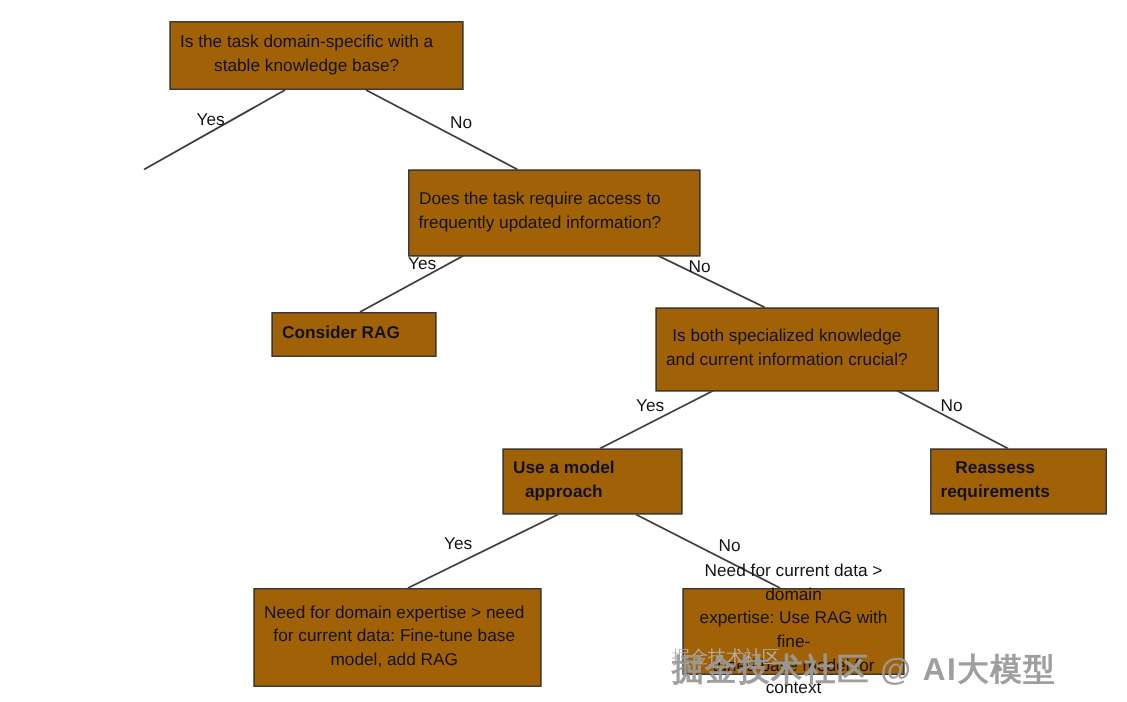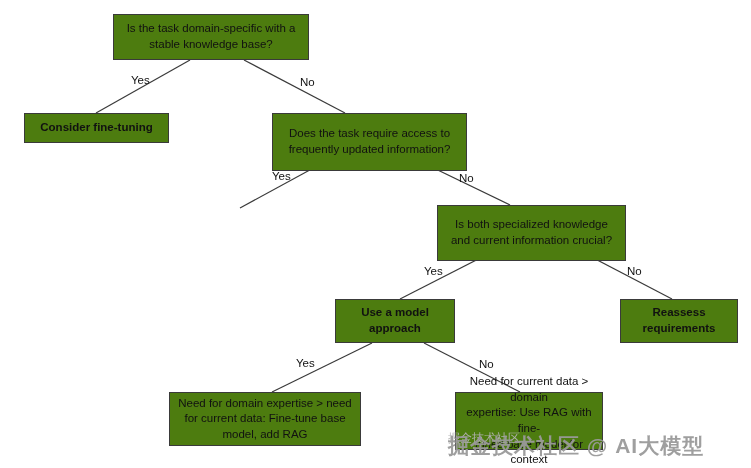--- a/index.html
+++ b/index.html
@@ -21,24 +21,23 @@
     position: absolute;
     left: 0;
     top: 0;
     width: 751px;
     height: 468px;
   }
   .node {
     position: absolute;
     box-sizing: border-box;
     border: 1px solid #3a3a3a;
-    background: #4d7c0f;
+    background: #a16207;
     display: flex;
     align-items: center;
-    justify-content: center;
     text-align: center;
     font-size: 11.5px;
     line-height: 1.35;
     color: #111111;
     padding: 4px 6px;
   }
   .node.bold {
     font-weight: bold;
   }
   .node .txt {
@@ -81,46 +80,46 @@
     <line x1="580" y1="251" x2="672" y2="299" stroke="#3a3a3a" stroke-width="1.2"></line>
     <line x1="372" y1="343" x2="272" y2="392" stroke="#3a3a3a" stroke-width="1.2"></line>
     <line x1="424" y1="343" x2="520" y2="392" stroke="#3a3a3a" stroke-width="1.2"></line>
   </svg>
 
   <div class="node" style="left:113px; top:14px; width:196px; height:46px;">
     <span class="txt">Is the task domain-specific with a
 stable knowledge base?</span>
   </div>
 
-  <div class="node bold" style="left:24px; top:113px; width:145px; height:30px;">
-    <span class="txt">Consider fine-tuning</span>
-  </div>
 
   <div class="node" style="left:272px; top:113px; width:195px; height:58px;">
     <span class="txt">Does the task require access to
 frequently updated information?</span>
   </div>
 
+  <div class="node bold" style="left:181px; top:208px; width:110px; height:30px;">
+    <span class="txt">Consider RAG</span>
+  </div>
 
   <div class="node" style="left:437px; top:205px; width:189px; height:56px;">
     <span class="txt">Is both specialized knowledge
 and current information crucial?</span>
   </div>
 
   <div class="node bold" style="left:335px; top:299px; width:120px; height:44px;">
     <span class="txt">Use a model
 approach</span>
   </div>
 
   <div class="node bold" style="left:620px; top:299px; width:118px; height:44px;">
     <span class="txt">Reassess
 requirements</span>
   </div>
 
-  <div class="node" style="left:169px; top:392px; width:192px; height:54px;">
+  <div class="node" style="left:169px; top:392px; width:192px; height:66px;">
     <span class="txt">Need for domain expertise &gt; need
 for current data: Fine-tune base
 model, add RAG</span>
   </div>
 
   <div class="node" style="left:455px; top:392px; width:148px; height:58px;">
     <span class="txt">Need for current data &gt; domain
 expertise: Use RAG with fine-
 tuned base model for context</span>
   </div>

